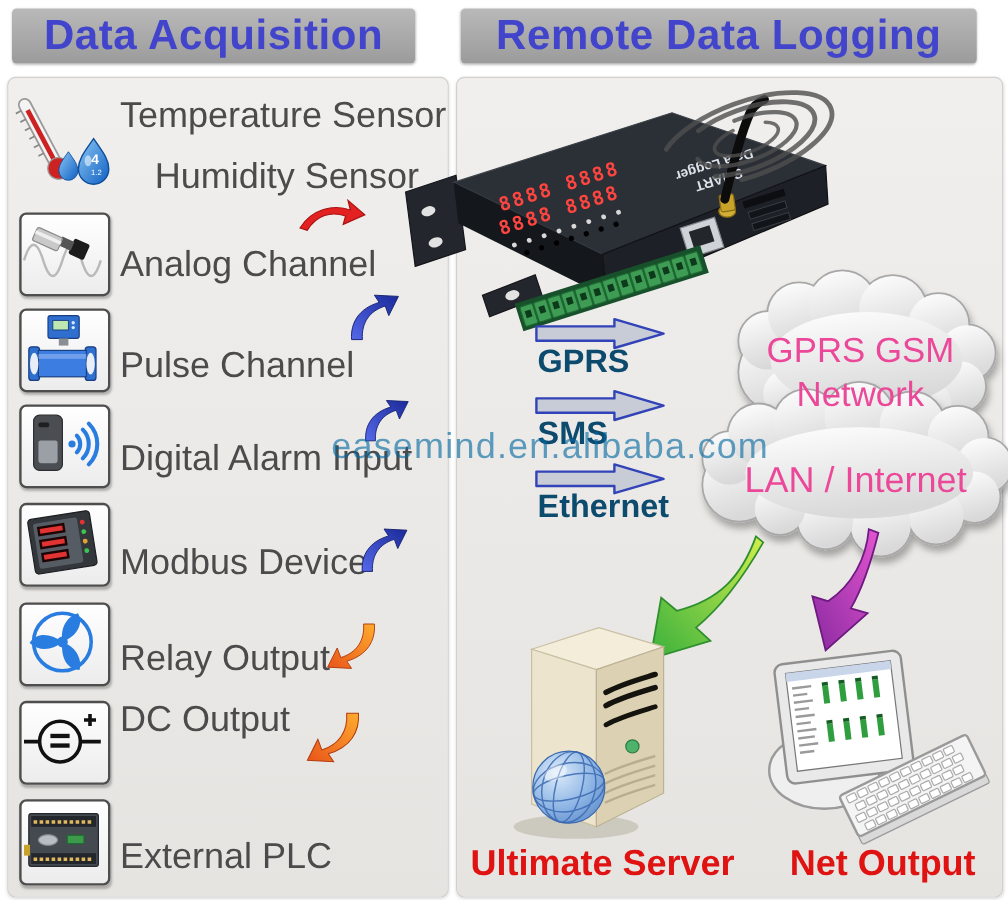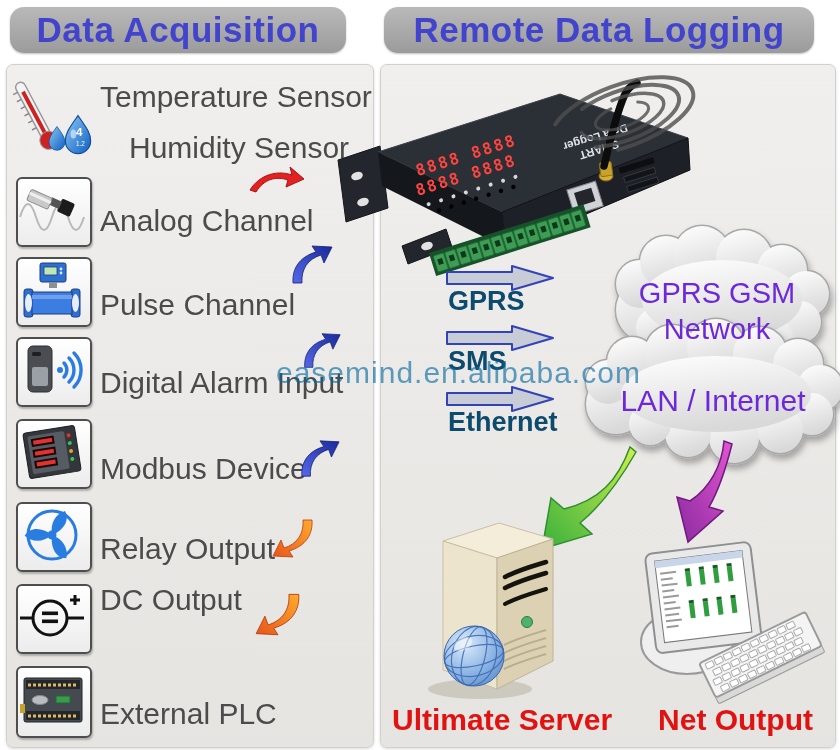--- a/index.html
+++ b/index.html
@@ -1,29 +1,29 @@
 <!DOCTYPE html>
 <html><head>
 <meta charset="utf-8">
 <style>
   html,body{margin:0;padding:0;background:#ffffff;}
   .stage{position:relative;width:840px;height:750px;background:#ffffff;overflow:hidden;
          font-family:"Liberation Sans",sans-serif;}
   .hdr{position:absolute;top:7px;height:46px;display:flex;align-items:center;justify-content:center;
        background:linear-gradient(#b9b9b9,#9b9b9b);color:#4245cc;font-size:35px;font-weight:600;
-       letter-spacing:.5px;border-radius:14px;box-shadow:0 1px 2px rgba(0,0,0,.25);z-index:1;}
+       letter-spacing:.5px;border-radius:4px;box-shadow:0 1px 2px rgba(0,0,0,.25);z-index:1;}
   .panel{position:absolute;top:64px;height:682px;background:linear-gradient(#f0efed,#e6e4e1);
          border:1px solid #d2d0cd;border-radius:7px;box-shadow:0 1px 3px rgba(0,0,0,.15);z-index:0;}
   .item-label{position:absolute;left:100px;transform:translateY(-50%);font-size:30px;color:#4b4b4b;
               white-space:nowrap;z-index:2;}
   .icon-box{position:absolute;left:16px;width:72px;height:66px;background:linear-gradient(#ffffff,#ececec);
             border:2px solid #4e4e4e;border-radius:6px;box-shadow:1px 2px 2px rgba(0,0,0,.25);z-index:2;}
   .icon-box svg{position:absolute;left:0;top:0;}
   .link-label{position:absolute;color:#0c4a6e;font-size:27px;font-weight:600;z-index:3;white-space:nowrap;}
-  .cloud-label{position:absolute;color:#6d28d9;text-align:center;z-index:3;white-space:nowrap;}
+  .cloud-label{position:absolute;color:#ec4899;text-align:center;z-index:3;white-space:nowrap;}
   .endpoint-label{position:absolute;color:#e01313;font-size:30px;font-weight:700;text-align:right;
                   z-index:3;white-space:nowrap;}
   .watermark{position:absolute;left:276px;top:356px;font-size:30px;color:#0369a1;opacity:.62;
              letter-spacing:1px;z-index:4;white-space:nowrap;}
   svg{overflow:visible;}
   .scene{position:absolute;left:0;top:0;z-index:2;pointer-events:none;}
   .deco{position:absolute;z-index:2;}
 </style>
 </head>
 <body>

